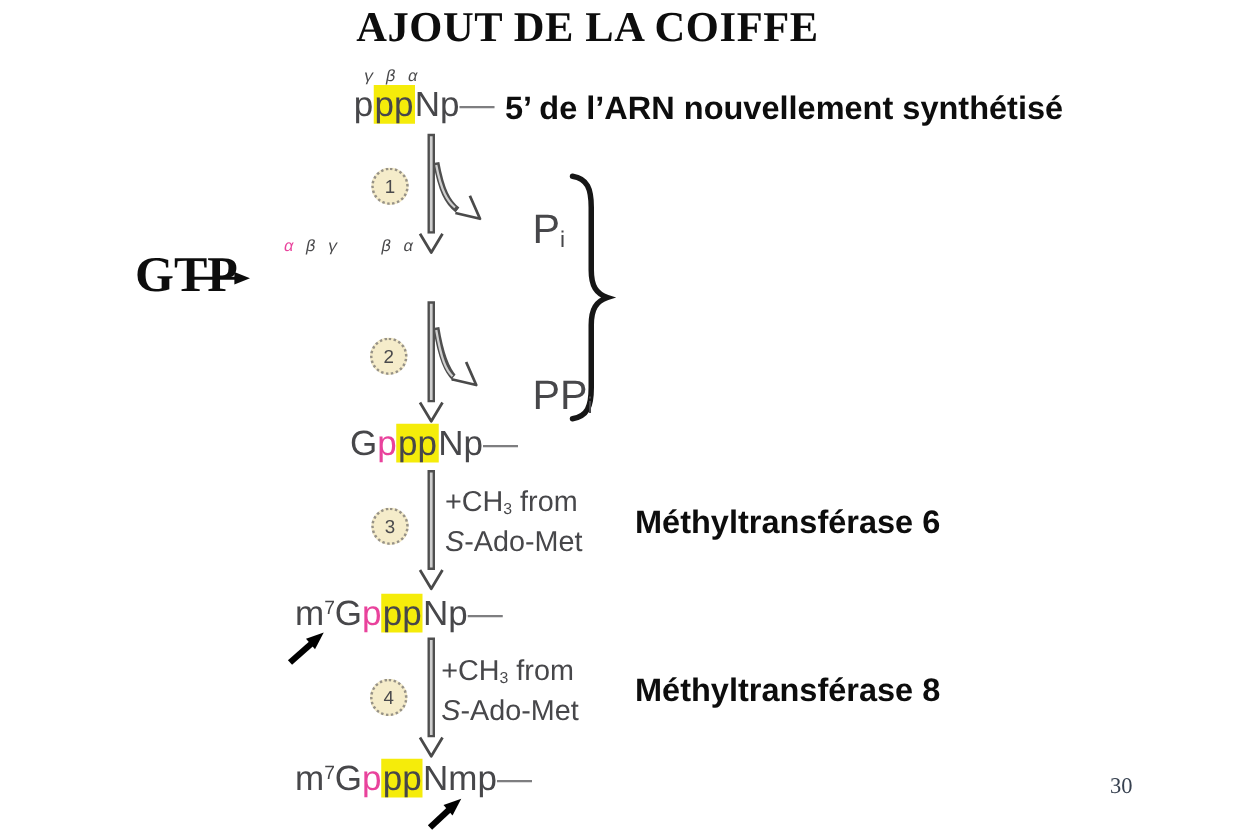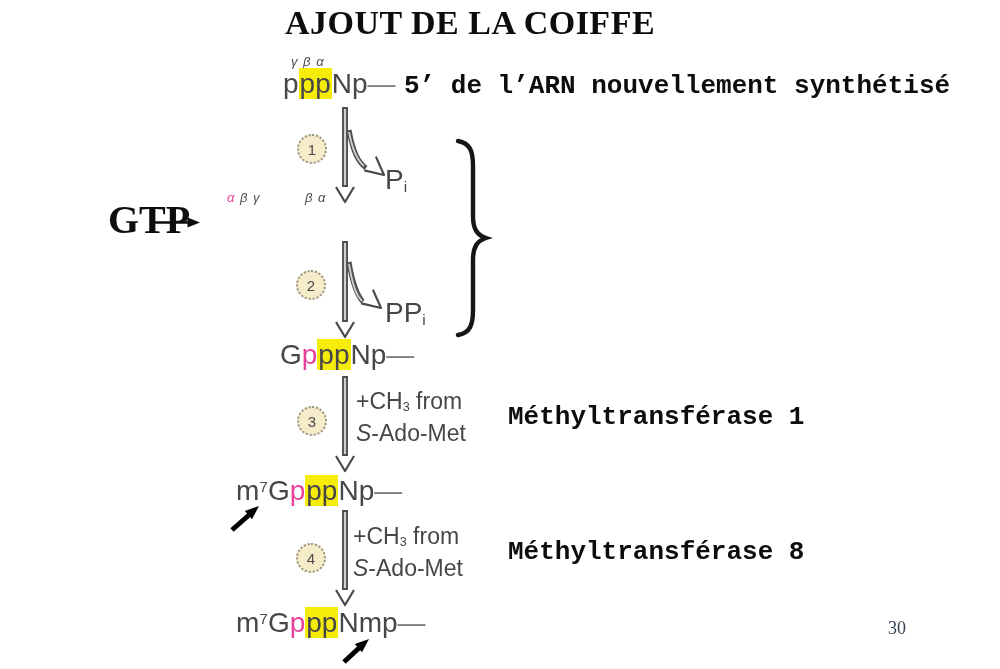--- a/index.html
+++ b/index.html
@@ -18,41 +18,41 @@
     position:relative;width:1000px;height:669px;background:#ffffff;overflow:hidden;
     font-family:"Liberation Sans",sans-serif;
   }
   .abs{position:absolute;white-space:nowrap;}
   .title{
     margin:0;top:4px;left:0;width:940px;text-align:center;
     font-family:"Liberation Serif",serif;font-weight:bold;font-size:34px;color:var(--ink);
     letter-spacing:0.5px;
   }
   .serifnote{
-    font-family:Liberation Mono, monospace;font-weight:bold;font-size:26px;color:var(--ink);
+    font-family:Liberation Sans, sans-serif;font-weight:bold;font-size:26px;color:var(--ink);
     line-height:29px;
   }
   .gtp{
     font-family:"Liberation Serif",serif;font-weight:bold;font-size:40px;color:var(--ink);
     line-height:1;
     margin-left:48px;
   }
   .formula{
     font-size:28px;line-height:1;color:var(--formula);
   }
-  .byproduct{font-size:28px;line-height:1;color:var(--formula);}
+  .byproduct{font-size:33px;line-height:1;color:var(--formula);margin-left:41px;}
   .chem-small{font-size:23px;line-height:26px;color:var(--formula);}
   .formula .hl,.chem-small .hl{background:var(--highlight);padding:0 1px;}
   .pink{color:var(--pink);}
   .dash{color:var(--dash);}
   .sup{font-size:55%;vertical-align:0.55em;}
   .sub{font-size:55%;vertical-align:-0.18em;}
   .it{font-style:italic;}
   .greek{
-    font-family:Liberation Sans, sans-serif;font-style:italic;font-size:13px;
+    font-family:Liberation Mono, monospace;font-style:italic;font-size:13px;
     letter-spacing:1px;color:#4a4a4c;line-height:1;
   }
   .stepcircle{
     width:26px;height:26px;border-radius:50%;
     border:2px dotted var(--circle_border);background:var(--circle_fill);
     display:flex;align-items:center;justify-content:center;
     font-size:15px;color:#4a4a4c;
   }
   .pagenum{
     font-family:"Liberation Serif",serif;font-size:18px;color:var(--page_number);
@@ -137,21 +137,21 @@
   <div class="abs stepcircle" style="left:296px;top:270px">2</div>
   <div class="abs byproduct" style="left:385px;top:299px"><span>PP</span><span class="sub">i</span></div>
 
   <div class="abs formula" style="left:280px;top:341px"><span>G</span><span class="pink">p</span><span class="hl">pp</span><span>Np</span><span class="dash">—</span></div>
 
   <div class="abs stepcircle" style="left:297px;top:406px">3</div>
   <div class="abs chem-small" style="left:356px;top:388px">
     <div><span>+CH</span><span class="sub">3</span><span> from</span></div>
     <div><span class="it">S</span><span>-Ado-Met</span></div>
   </div>
-  <div class="abs serifnote" style="left:508px;top:403px">Méthyltransférase 1</div>
+  <div class="abs serifnote" style="left:508px;top:403px">Méthyltransférase 6</div>
 
   <div class="abs formula" style="left:236px;top:477px"><span>m</span><span class="sup">7</span><span>G</span><span class="pink">p</span><span class="hl">pp</span><span>Np</span><span class="dash">—</span></div>
 
   <div class="abs stepcircle" style="left:296px;top:543px">4</div>
   <div class="abs chem-small" style="left:353px;top:523px">
     <div><span>+CH</span><span class="sub">3</span><span> from</span></div>
     <div><span class="it">S</span><span>-Ado-Met</span></div>
   </div>
   <div class="abs serifnote" style="left:508px;top:538px">Méthyltransférase 8</div>
 

